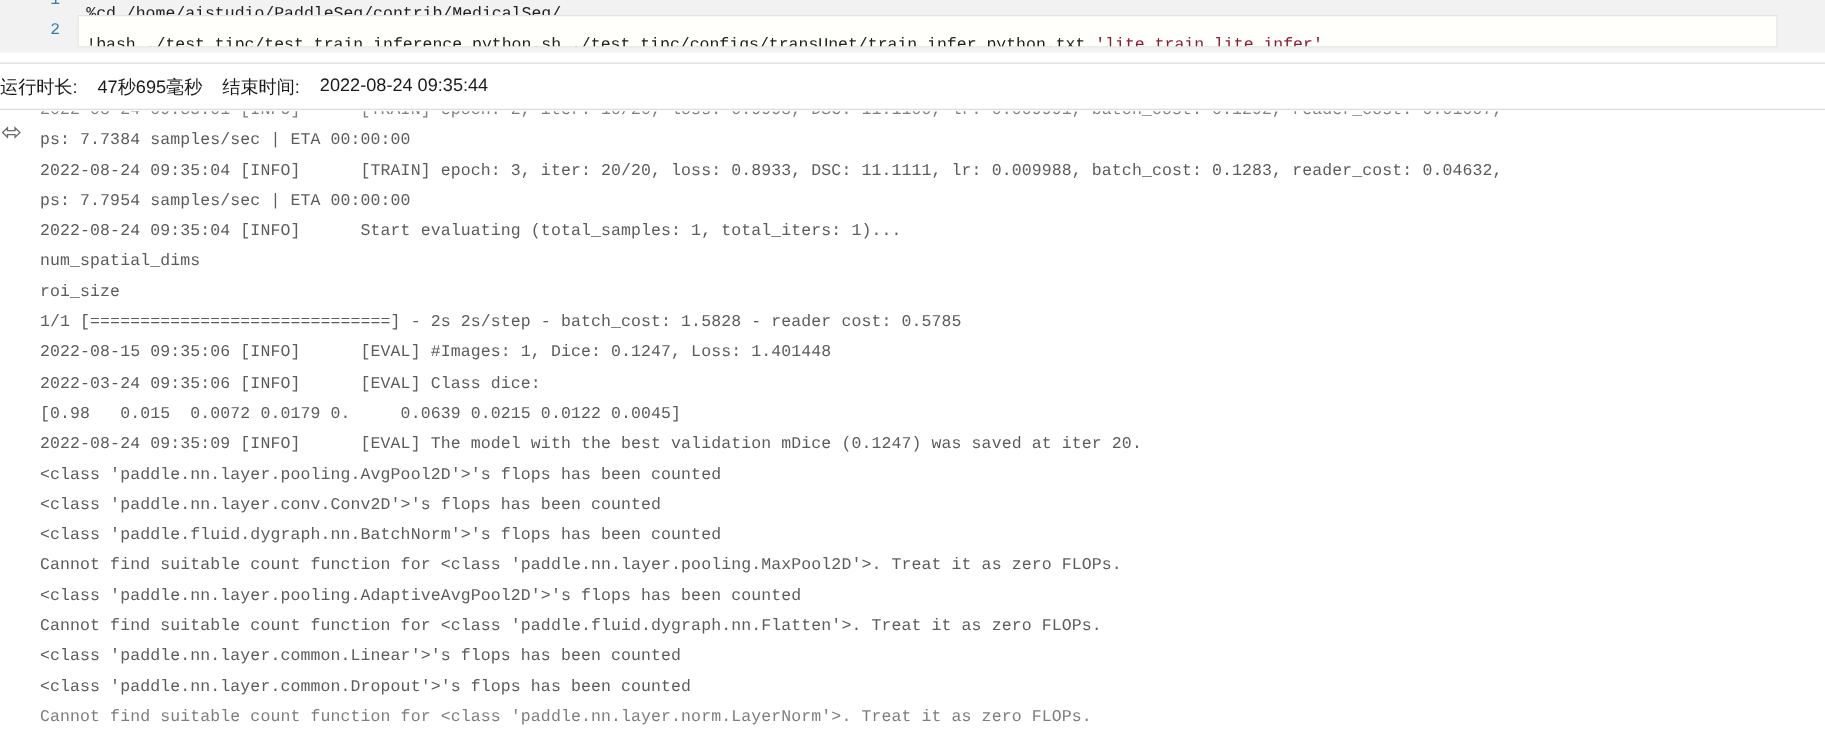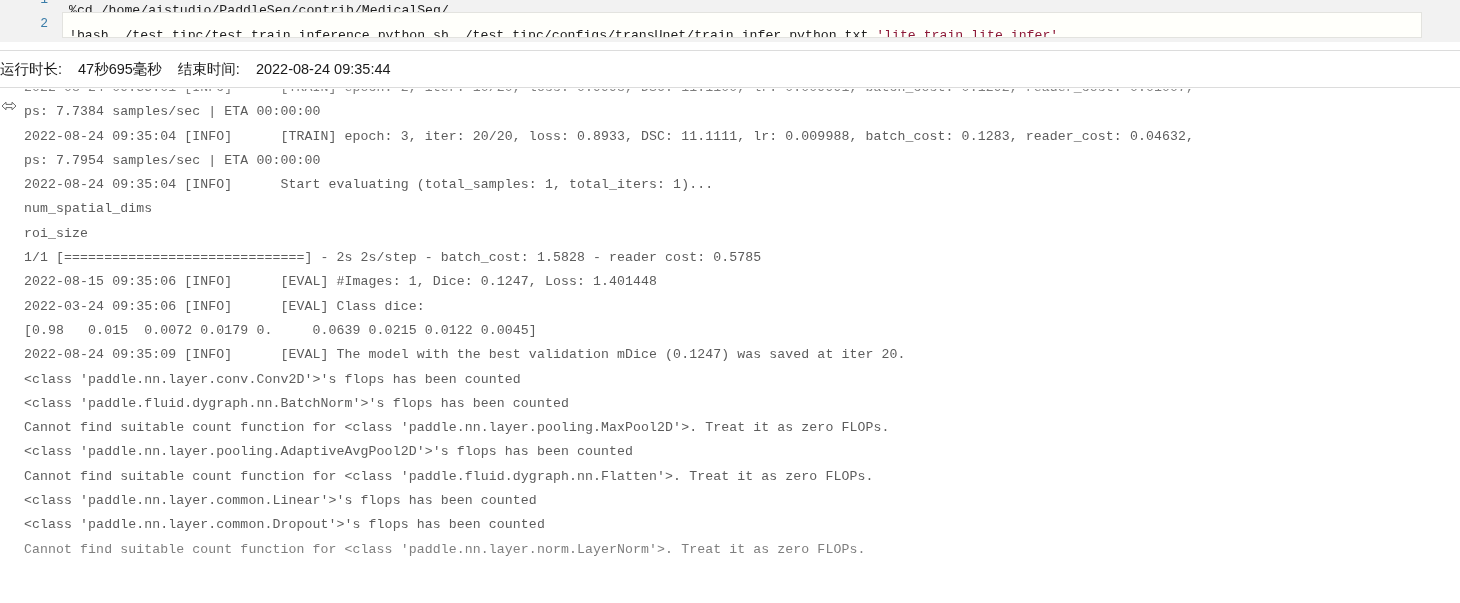--- a/index.html
+++ b/index.html
@@ -88,21 +88,21 @@
   .status-bar .gap { display: inline-block; width: 16px; }
 
   
   .output {
     position: absolute;
     left: 0; top: 89px;
     width: 1460px;
     height: 514px;
     overflow: hidden;
     background: #ffffff;
-    padding-left: 24px;
+    padding-left: 32px;
   }
   .out-line {
     font-family: "Liberation Mono", "DejaVu Sans Mono", monospace;
     font-size: 13.2px;
     line-height: 24.3px;
     color: #5c5c5c;
     white-space: pre;
     letter-spacing: 0.1px;
   }
   .out-line.clipped-top {
@@ -153,20 +153,21 @@
     <div class="out-line">2022-08-24 09:35:04 [INFO]      [TRAIN] epoch: 3, iter: 20/20, loss: 0.8933, DSC: 11.1111, lr: 0.009988, batch_cost: 0.1283, reader_cost: 0.04632,</div>
     <div class="out-line">ps: 7.7954 samples/sec | ETA 00:00:00</div>
     <div class="out-line">2022-08-24 09:35:04 [INFO]      Start evaluating (total_samples: 1, total_iters: 1)...</div>
     <div class="out-line">num_spatial_dims</div>
     <div class="out-line">roi_size</div>
     <div class="out-line">1/1 [==============================] - 2s 2s/step - batch_cost: 1.5828 - reader cost: 0.5785</div>
     <div class="out-line">2022-08-15 09:35:06 [INFO]      [EVAL] #Images: 1, Dice: 0.1247, Loss: 1.401448</div>
     <div class="out-line">2022-03-24 09:35:06 [INFO]      [EVAL] Class dice:</div>
     <div class="out-line">[0.98   0.015  0.0072 0.0179 0.     0.0639 0.0215 0.0122 0.0045]</div>
     <div class="out-line">2022-08-24 09:35:09 [INFO]      [EVAL] The model with the best validation mDice (0.1247) was saved at iter 20.</div>
+    <div class="out-line">&lt;class 'paddle.nn.layer.pooling.AvgPool2D'&gt;'s flops has been counted</div>
     <div class="out-line">&lt;class 'paddle.nn.layer.conv.Conv2D'&gt;'s flops has been counted</div>
     <div class="out-line">&lt;class 'paddle.fluid.dygraph.nn.BatchNorm'&gt;'s flops has been counted</div>
     <div class="out-line">Cannot find suitable count function for &lt;class 'paddle.nn.layer.pooling.MaxPool2D'&gt;. Treat it as zero FLOPs.</div>
     <div class="out-line">&lt;class 'paddle.nn.layer.pooling.AdaptiveAvgPool2D'&gt;'s flops has been counted</div>
     <div class="out-line">Cannot find suitable count function for &lt;class 'paddle.fluid.dygraph.nn.Flatten'&gt;. Treat it as zero FLOPs.</div>
     <div class="out-line">&lt;class 'paddle.nn.layer.common.Linear'&gt;'s flops has been counted</div>
     <div class="out-line">&lt;class 'paddle.nn.layer.common.Dropout'&gt;'s flops has been counted</div>
     <div class="out-line clipped-bottom">Cannot find suitable count function for &lt;class 'paddle.nn.layer.norm.LayerNorm'&gt;. Treat it as zero FLOPs.</div>
   </div>
 

